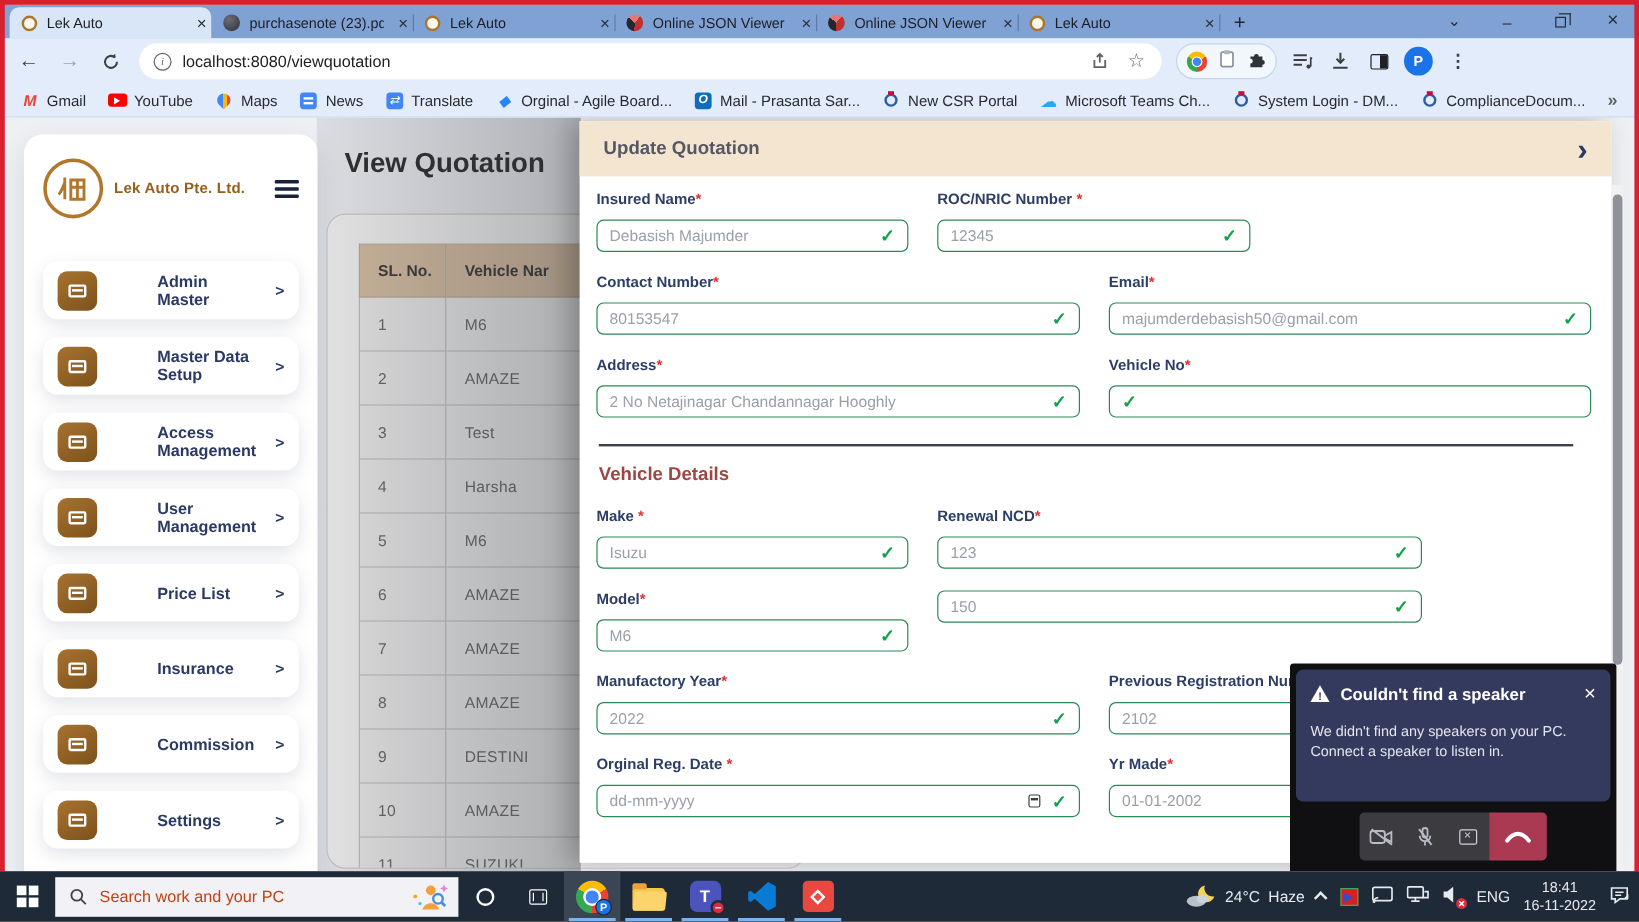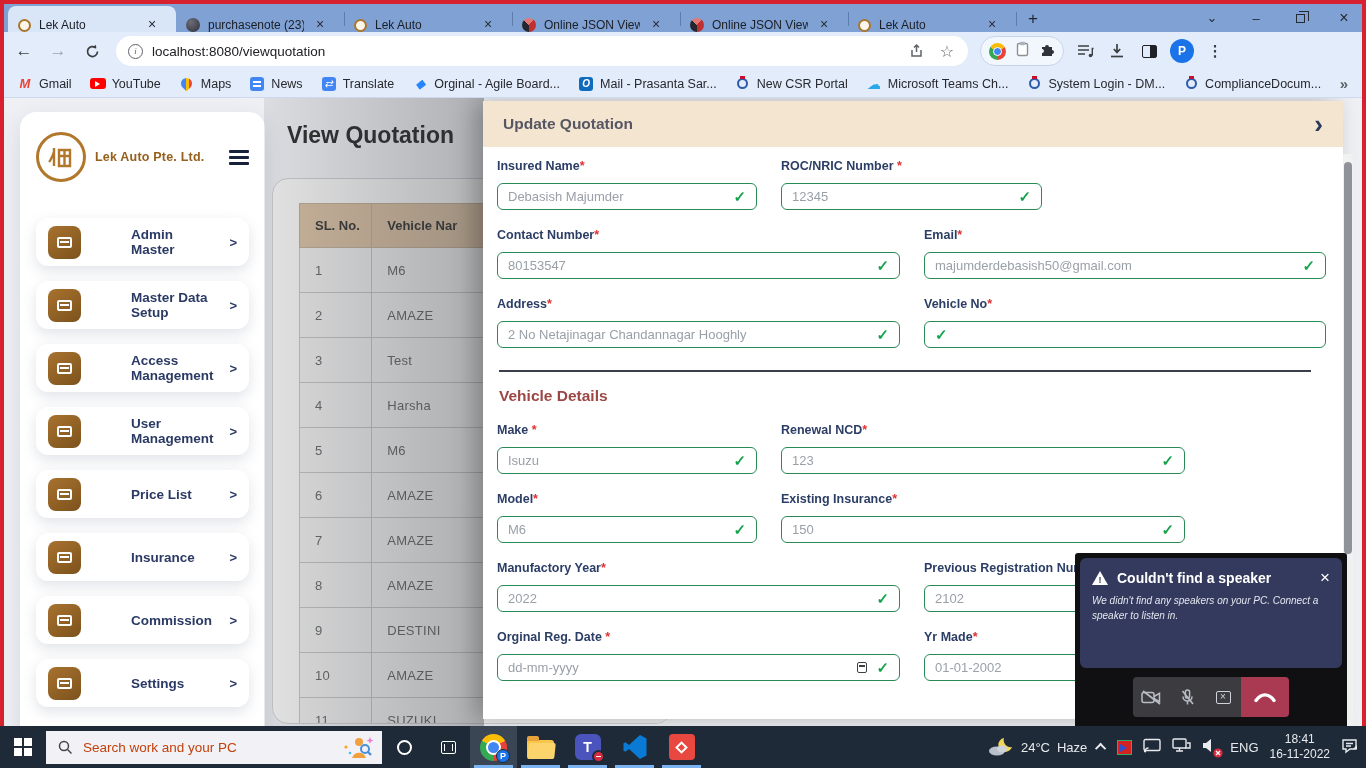--- a/index.html
+++ b/index.html
@@ -7,21 +7,21 @@
     font-family:"Liberation Sans", sans-serif; }
   .screen { position:relative; width:1366px; height:768px; background:#eef0f4; overflow:hidden; }
 
   
   .red-top{position:absolute;left:0;top:0;width:1366px;height:4px;background:#d8212e;z-index:90;}
   .red-left{position:absolute;left:0;top:0;width:4px;height:726px;background:#d8212e;z-index:90;}
   .red-right{position:absolute;right:0;top:0;width:4px;height:726px;background:#d8212e;z-index:90;}
 
   
   .tabstrip{position:absolute;left:0;top:4px;width:1366px;height:28px;background:#7fa1d4;display:flex;align-items:flex-end;padding-left:8px;}
-  .tab{display:flex;align-items:flex-end;gap:8px;width:168px;height:26px;padding:0 16px 0 10px;border-radius:8px 8px 0 0;font-size:12px;color:#1b1e24;position:relative;flex-shrink:0;}
+  .tab{display:flex;align-items:center;gap:8px;width:168px;height:26px;padding:0 0 0 10px;border-radius:8px 8px 0 0;font-size:12px;color:#1b1e24;position:relative;flex-shrink:0;}
   .tab.active{background:#d9e6f8;}
   .tab:not(.active)::after{content:"";position:absolute;right:-1px;top:6px;height:14px;width:1px;background:#5d7cab;}
   .tab-title{flex:1;white-space:nowrap;overflow:hidden;}
   .tab-close{font-size:14px;color:#2a2e35;width:16px;text-align:center;border-radius:50%;flex-shrink:0;}
   .fav{width:14px;height:14px;border-radius:50%;flex-shrink:0;}
   .fav.lekauto{background:#fdf6ea;border:2px solid #a8762e;width:13px;height:13px;}
   .fav.pdf{background:radial-gradient(circle at 35% 30%,#6d6d78,#2e2e38);}
   .fav.json{background:conic-gradient(from 40deg,#c03030 0 40%,#26262e 40% 75%,#e07878 75%);}
   .newtab{width:26px;height:26px;display:flex;align-items:center;justify-content:center;color:#1f2430;font-size:17px;margin-left:4px;}
   .win-ctrls{margin-left:auto;display:flex;align-items:center;height:28px;}
@@ -115,21 +115,21 @@
   .vscroll .thumb{position:absolute;left:1px;top:8px;width:8px;height:392px;background:#8f9399;border-radius:4px;}
 
   
   .notif{position:absolute;left:1075px;top:455px;width:272px;height:173px;background:#101013;z-index:40;border-radius:3px 3px 0 0;}
   .notif-card{position:absolute;left:5px;right:5px;top:5px;height:110px;background:#333a5d;border-radius:6px;padding:11px 12px;}
   .notif-headrow{display:flex;align-items:center;gap:9px;}
   .warn-icon{width:0;height:0;border-left:8px solid transparent;border-right:8px solid transparent;border-bottom:14px solid #fff;position:relative;flex-shrink:0;}
   .warn-icon b{position:absolute;left:-1.5px;top:4px;font-size:9px;color:#333a5d;font-weight:700;}
   .notif-title{flex:1;font-size:14px;font-weight:700;color:#fff;}
   .notif-close{color:#fff;font-size:17px;line-height:1;cursor:pointer;}
-  .notif-body{margin-top:8px;font-size:10px;line-height:1.45;color:#e4e6ef;font-style:italic;}
+  .notif-body{margin-top:15px;font-size:12px;line-height:1.45;color:#e4e6ef;}
   .call-controls{position:absolute;bottom:9px;left:50%;transform:translateX(-50%);display:flex;height:40px;}
   .cc-group{display:flex;background:#3c3c40;border-radius:4px 0 0 4px;}
   .cc-btn{width:36px;display:flex;align-items:center;justify-content:center;}
   .share-x{width:15px;height:13px;border:1.5px solid #cfd2da;border-radius:2px;color:#cfd2da;font-size:10px;display:flex;align-items:center;justify-content:center;line-height:1;}
   .cc-hangup{width:48px;background:#a93a52;border-radius:0 4px 4px 0;display:flex;align-items:center;justify-content:center;}
 
   
   .taskbar{position:absolute;left:0;top:726px;width:1366px;height:42px;background:#1e2a38;display:flex;align-items:center;z-index:95;}
   .tb-start{width:46px;height:42px;display:flex;align-items:center;justify-content:center;}
   .win-logo{display:grid;grid-template-columns:8px 8px;grid-template-rows:8px 8px;gap:1.5px;}
@@ -597,21 +597,20 @@
             <div class="field w260">
               <div class="flabel"><span>Model</span><span class="star">*</span></div>
               <div class="finput">
                 <span class="fvalue">M6</span>
 
                 <span class="check">✓</span>
               </div>
             </div>
 
             <div class="field w404">
-              <div class="flabel"><span>Existing Insurance</span><span class="star">*</span></div>
               <div class="finput">
                 <span class="fvalue">150</span>
 
                 <span class="check">✓</span>
               </div>
             </div>
 
             <div class="field w403">
               <div class="flabel"><span>Manufactory Year</span><span class="star">*</span></div>
               <div class="finput">

